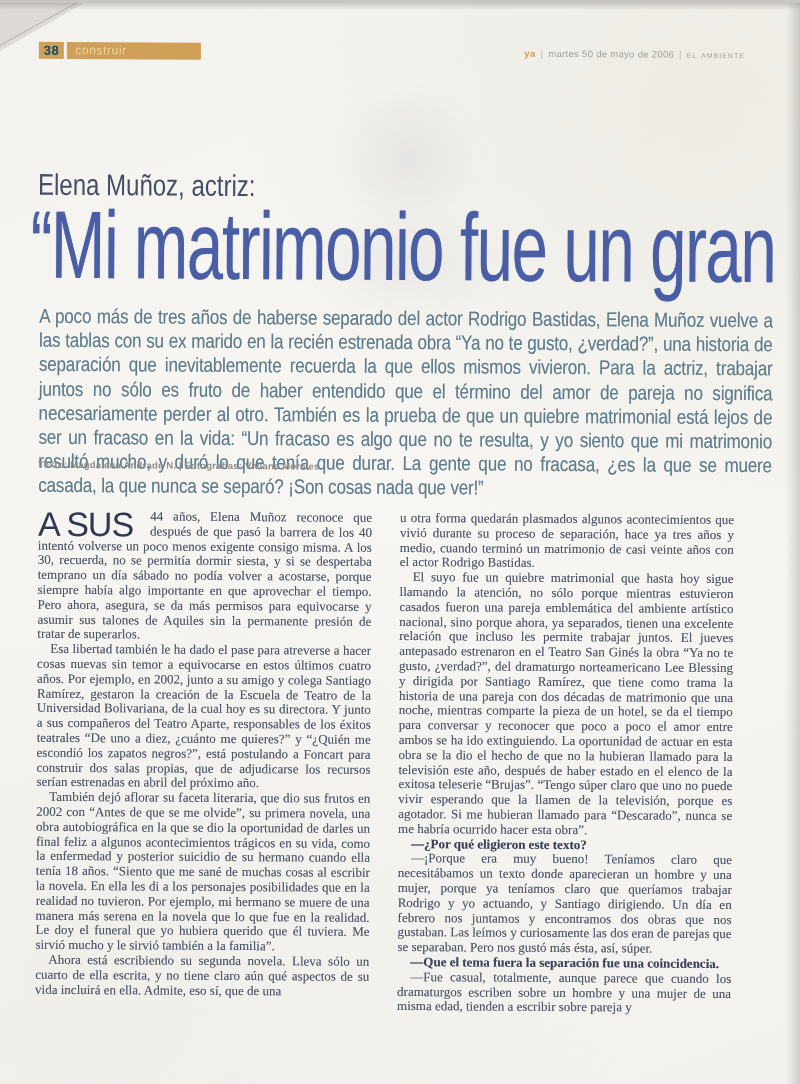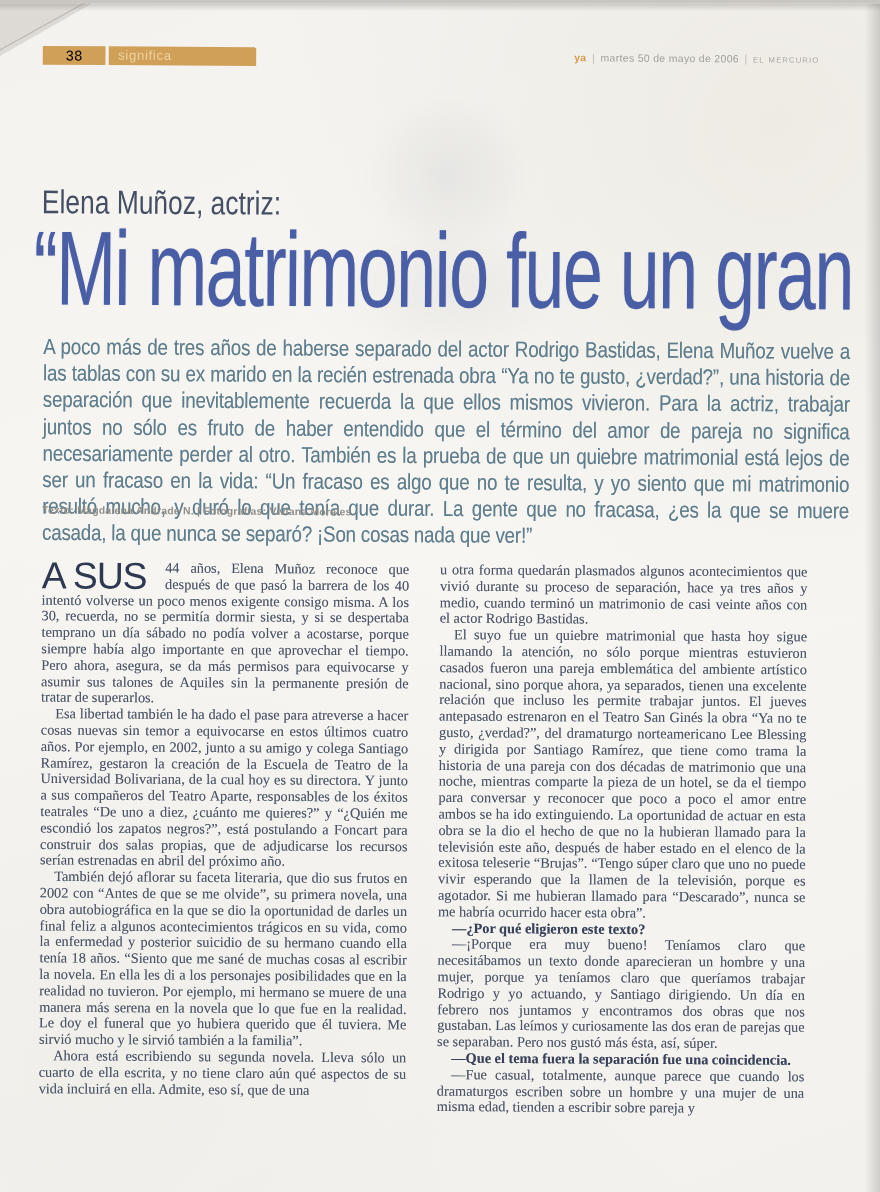--- a/index.html
+++ b/index.html
@@ -44,22 +44,22 @@
   }
   .content{position:absolute;inset:0;transform:rotate(0.35deg);transform-origin:400px 520px;}
 
   
   .header-row{
     position:absolute;top:40px;left:36px;right:58px;height:18px;
     display:flex;justify-content:space-between;align-items:center;
   }
   .page-tab{display:flex;height:17px;}
   .pagenum{
-    background:#d0a058;color:#000000;font-weight:normal;font-size:13px;
-    display:flex;align-items:center;padding:0 21px;letter-spacing:.5px;
+    background:#d0a058;color:#0c4a6e;font-weight:bold;font-size:13px;
+    display:flex;align-items:center;padding:0 5px;letter-spacing:.5px;
   }
   .section-bar{
     background:#d0a058;color:#ecd3a0;font-size:12px;margin-left:3px;
     display:flex;align-items:center;padding:0 8px;width:118px;letter-spacing:.6px;
   }
   .meta{font-size:9.5px;color:#a09e99;letter-spacing:.3px;display:flex;gap:5px;align-items:center;}
   .masthead{color:#d29a4a;font-weight:bold;text-align:right;}
   .meta .sep{color:#bcbab5;}
   .brand{font-variant:small-caps;letter-spacing:1px;color:#a6a49f;}
 
@@ -110,28 +110,28 @@
   <div class="corner-fold"></div>
   <div class="fold-line"></div>
   <div class="edge-top"></div>
   <div class="edge-right"></div>
 
   <div class="content">
 
     <div class="header-row">
       <div class="page-tab">
         <span class="pagenum">38</span>
-        <span class="section-bar">significa</span>
+        <span class="section-bar">construir</span>
       </div>
       <div class="meta">
         <span class="masthead">ya</span>
         <span class="sep">|</span>
         <span class="date">martes 50 de mayo de 2006</span>
         <span class="sep">|</span>
-        <span class="brand">el mercurio</span>
+        <span class="brand">el ambiente</span>
       </div>
     </div>
 
     <div class="kicker">
       <span class="cond">Elena Muñoz, actriz:</span>
     </div>
 
     <h1 class="headline">
       <span class="cond">“Mi matrimonio fue un gran</span>
     </h1>

